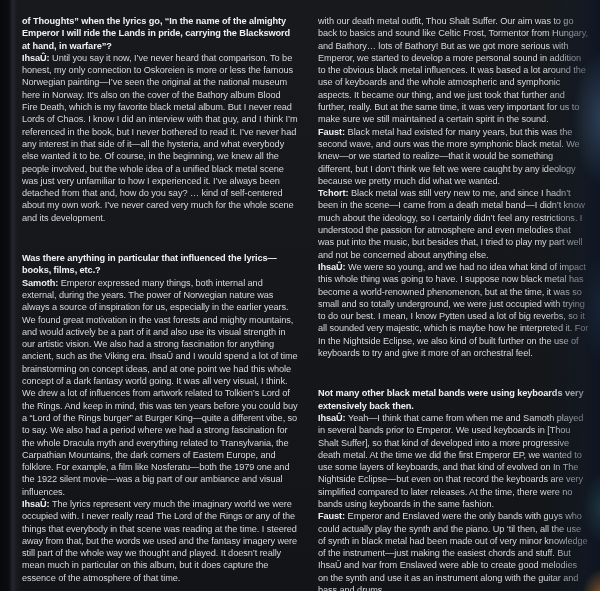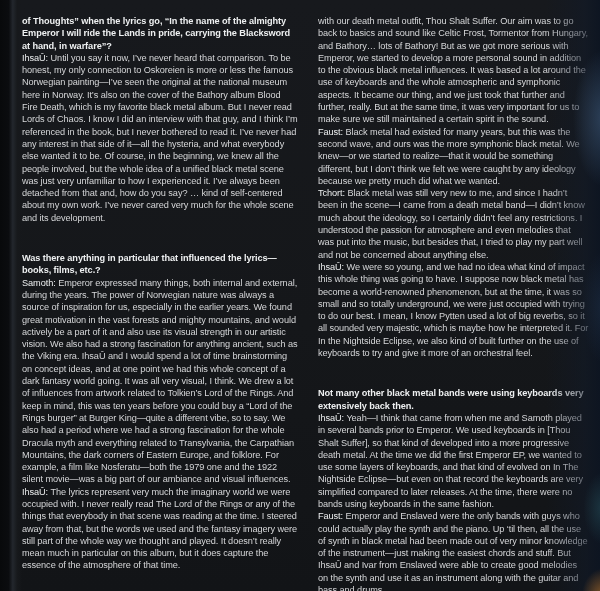--- a/index.html
+++ b/index.html
@@ -32,21 +32,21 @@
   .col{
     position:absolute;top:15px;
     font-size:9.2px;line-height:12.3px;letter-spacing:-0.08px;
     color:var(--text);text-align:left;
   }
   .col-left{left:22px;width:276px}
   .col-right{left:318px;width:271px}
   p.block{margin:0;padding:0}
   p.question{font-weight:bold;color:var(--bold)}
   p.question:not(:first-child){margin-top:28px}
-  b.speaker{font-weight:normal;color:var(--bold)}
+  b.speaker{font-weight:bold;color:var(--bold)}
 </style>
 </head>
 <body>
 
 <div class="page">
   <div class="spine"></div>
   <div class="col col-left" id="col-0">
       <p class="block question">of Thoughts” when the lyrics go, “In the name of the almighty Emperor I will ride the Lands in pride, carrying the Blacksword at hand, in warfare”?</p>
       <p class="block answer"><b class="speaker">IhsaÛ:</b> <span>Until you say it now, I’ve never heard that comparison. To be honest, my only connection to Oskoreien is more or less the famous Norwegian painting—I’ve seen the original at the national museum here in Norway. It’s also on the cover of the Bathory album Blood Fire Death, which is my favorite black metal album. But I never read Lords of Chaos. I know I did an interview with that guy, and I think I’m referenced in the book, but I never bothered to read it. I’ve never had any interest in that side of it—all the hysteria, and what everybody else wanted it to be. Of course, in the beginning, we knew all the people involved, but the whole idea of a unified black metal scene was just very unfamiliar to how I experienced it. I’ve always been detached from that and, how do you say? … kind of self-centered about my own work. I’ve never cared very much for the whole scene and its development.</span></p>
       <p class="block question">Was there anything in particular that influenced the lyrics—books, films, etc.?</p>

